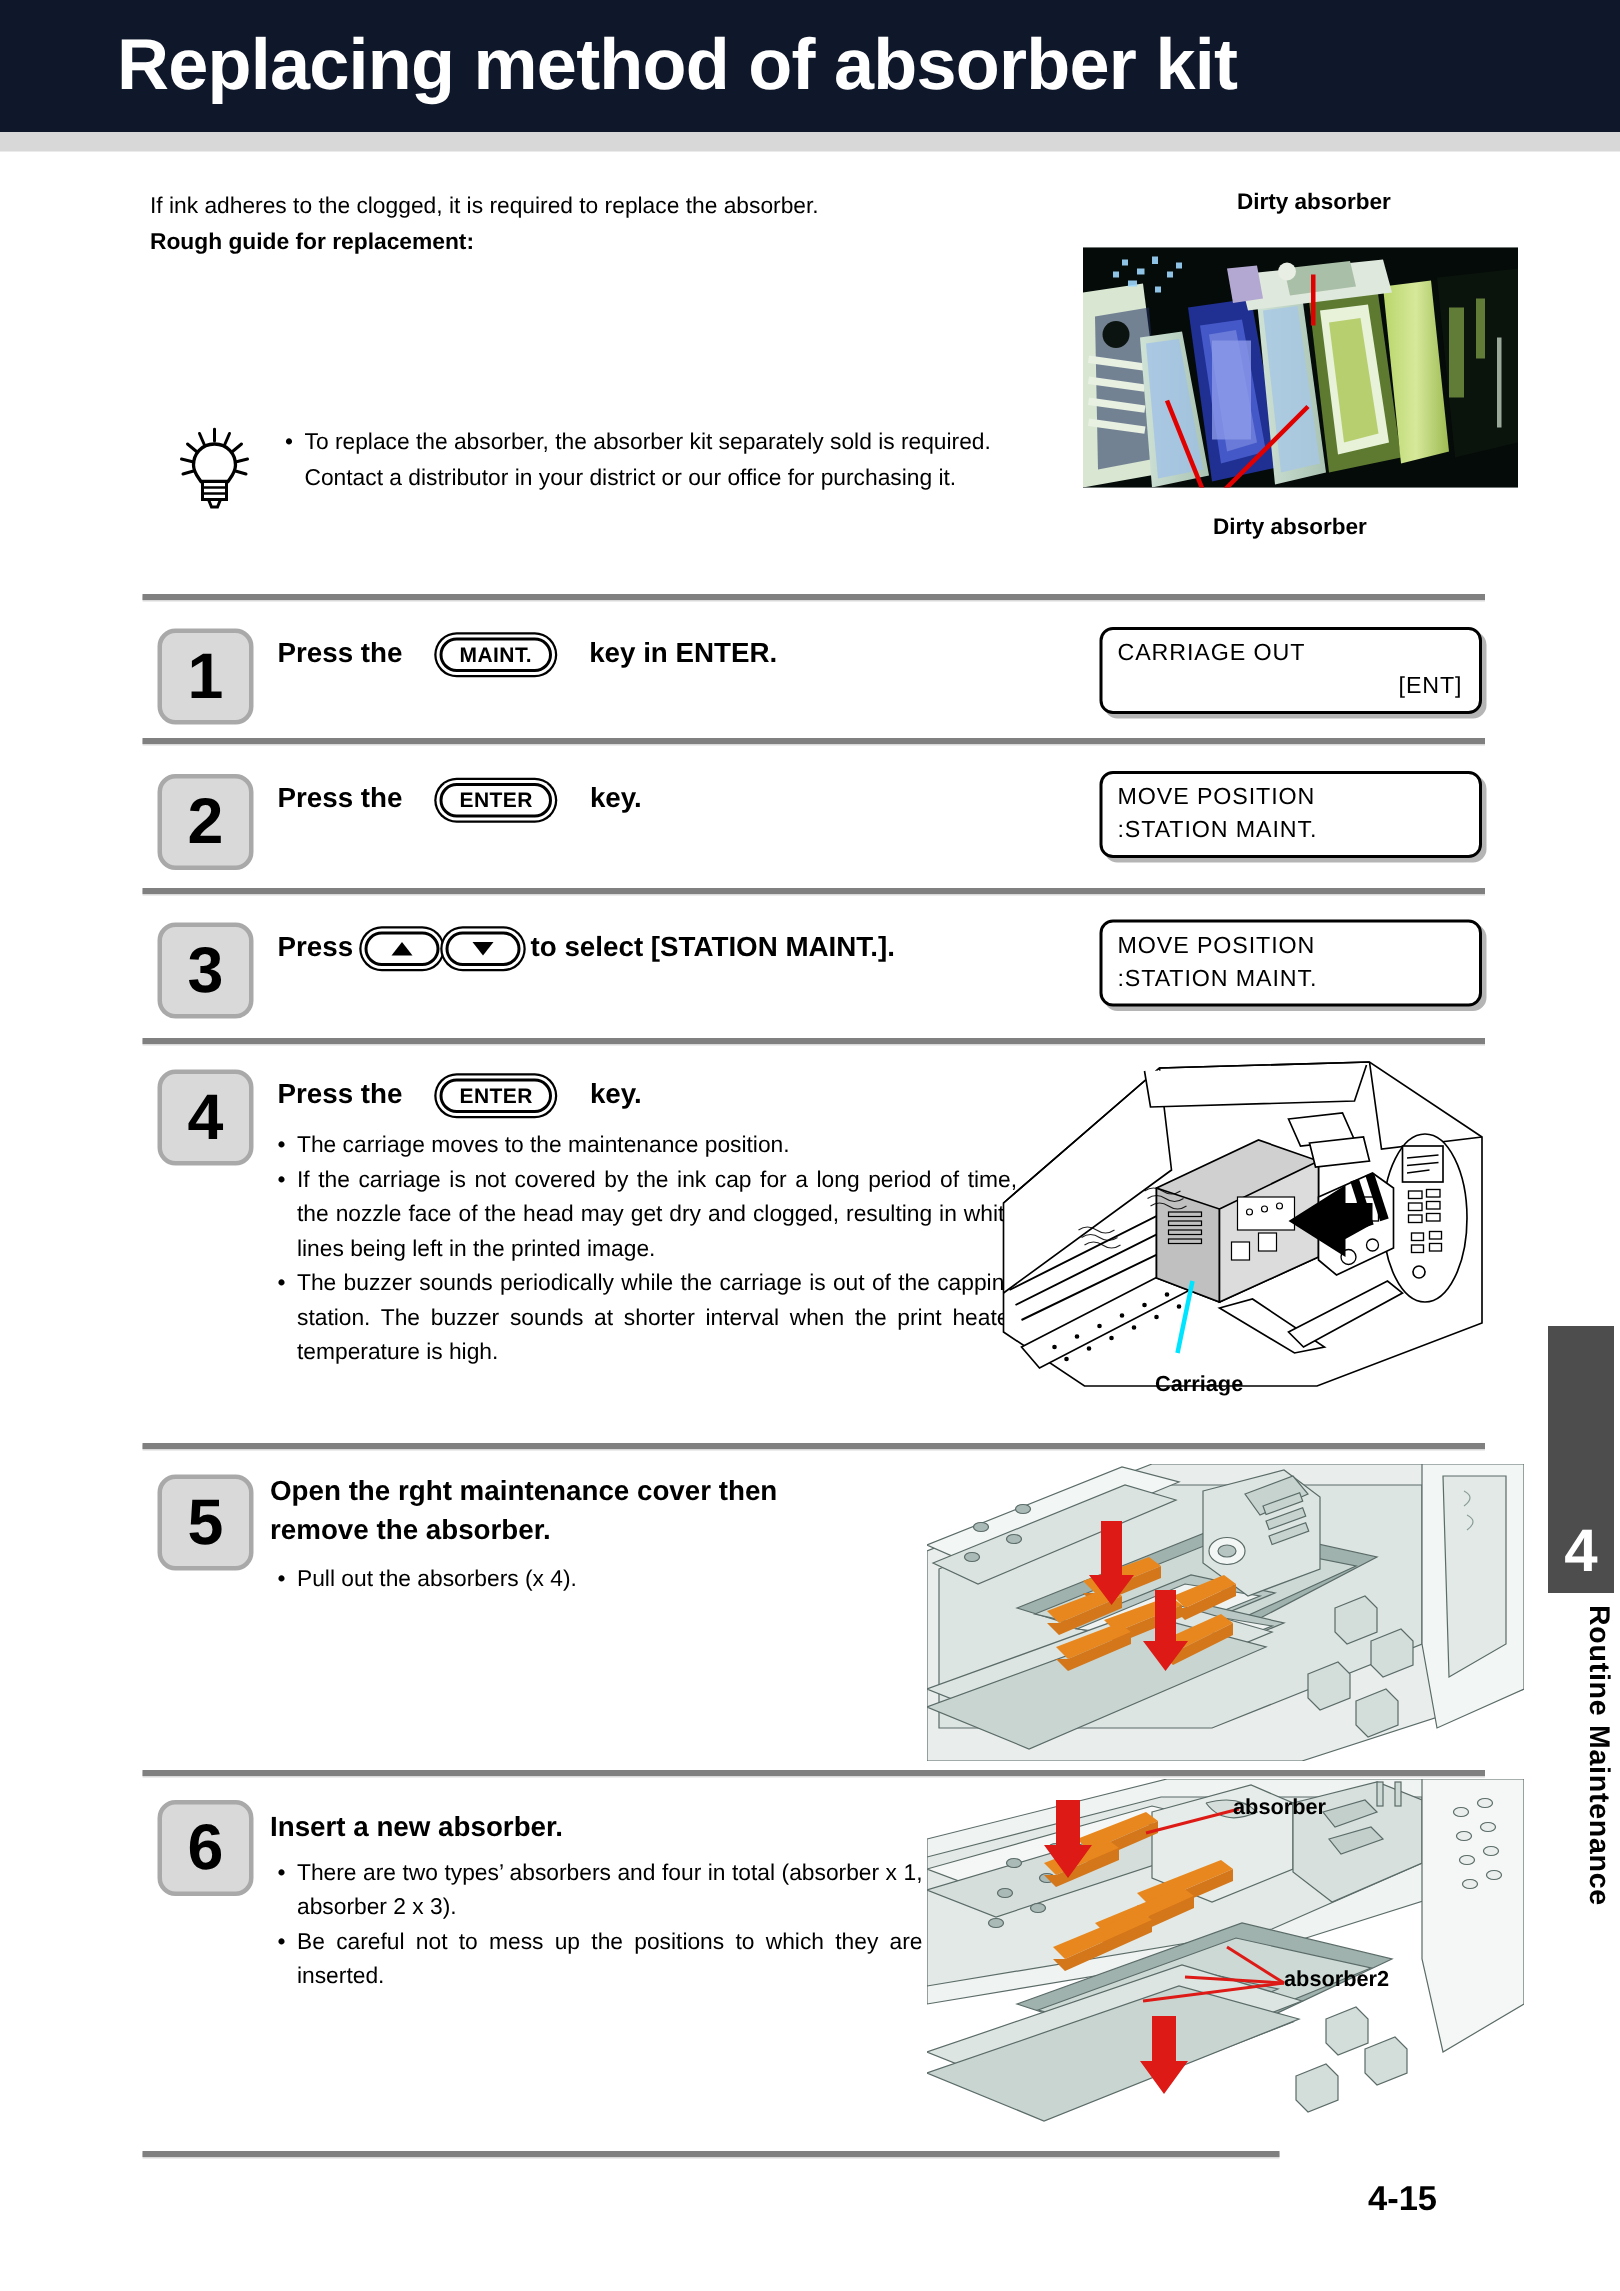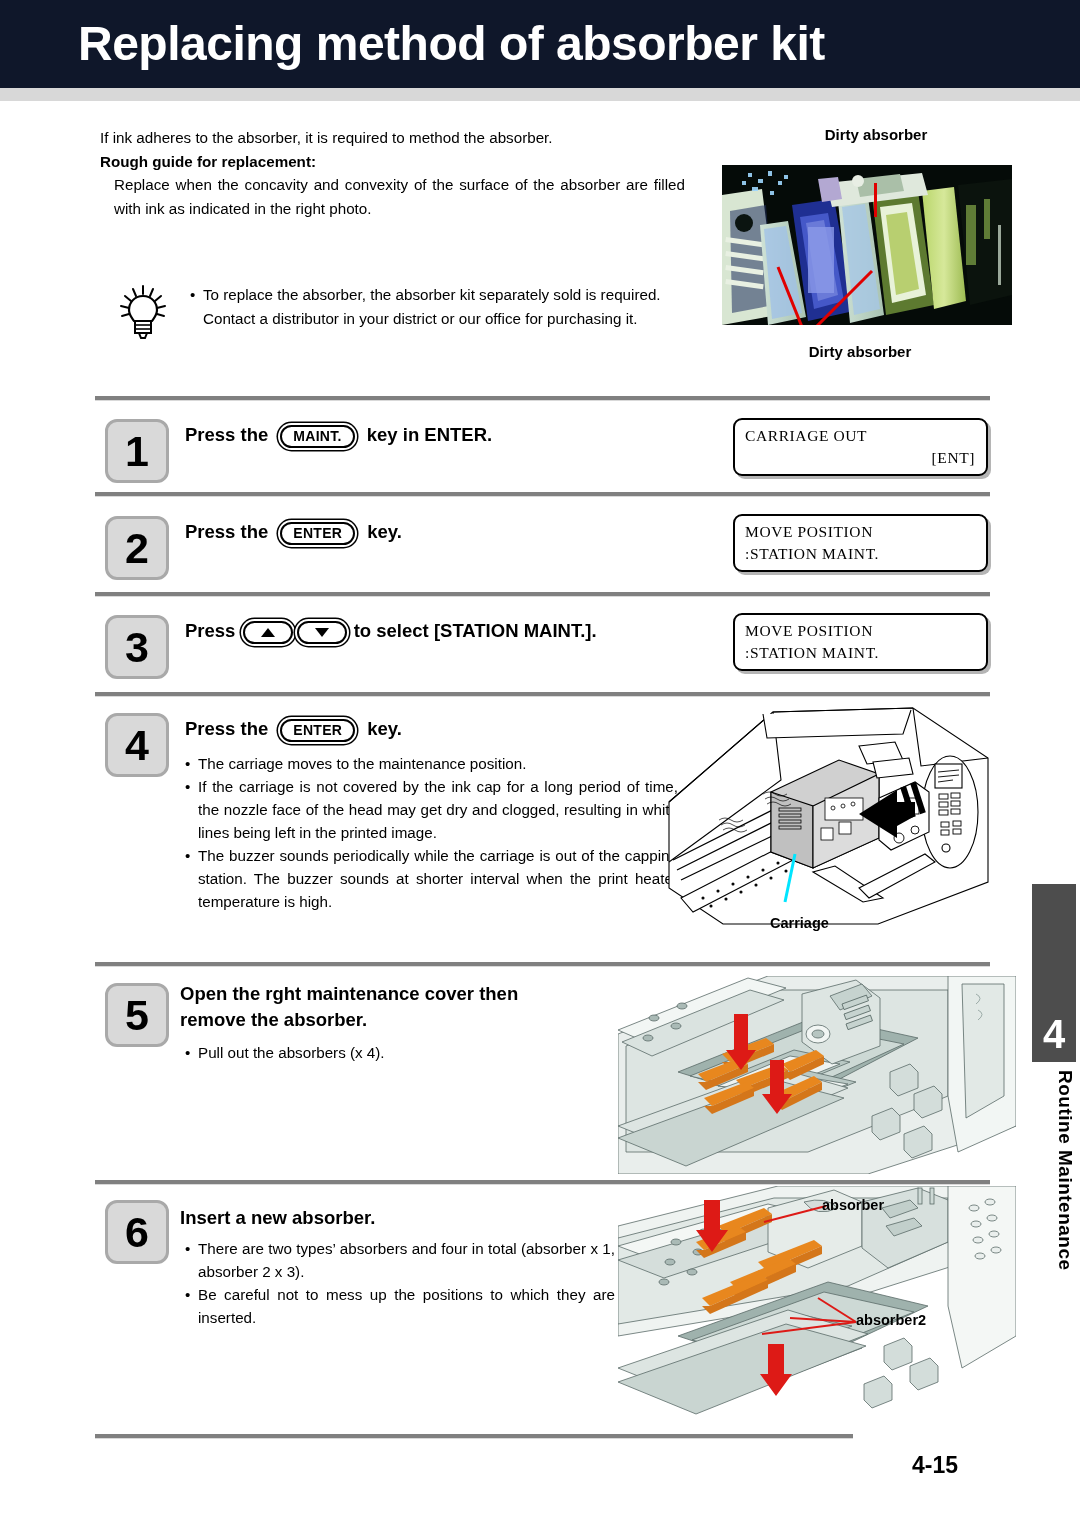--- a/index.html
+++ b/index.html
@@ -169,21 +169,21 @@
   .key {
     display: inline-block;
     vertical-align: middle;
     border: 2.5px solid #000;
     border-radius: 50px;
     box-shadow: 0 0 0 2px #fff, 0 0 0 3.5px #000;
     padding: 1px 11px 2px 11px;
     font-size: 14px;
     font-weight: bold;
     line-height: 16px;
-    margin: 0 12px;
+    margin: 0 25px;
     background: #fff;
     letter-spacing: 0.3px;
   }
   .key.arrow {
     padding: 1px 16px 2px 16px;
     margin: 0 2px;
   }
   .key .tri {
     display: inline-block;
     width: 0; height: 0;
@@ -194,21 +194,21 @@
   .key .tri.down { border-top: 9px solid #000; }
 
   
   .lcd {
     position: absolute;
     width: 255px; height: 58px;
     border: 2.5px solid #000;
     border-radius: 9px;
     background: #fff;
     box-sizing: border-box;
-    font-family: Liberation Serif, serif;
+    font-family: Liberation Sans, sans-serif;
     font-size: 15.5px;
     letter-spacing: 0.6px;
     box-shadow: 3px 3px 0 #b5b5b5;
   }
   .lcd .l1 {
     position: absolute;
     left: 10px; top: 7px;
   }
   .lcd .l2 {
     position: absolute;
@@ -272,23 +272,22 @@
 </style>
 </head>
 <body>
 
 <div class="banner">
   <div class="banner-title">Replacing method of absorber kit</div>
 </div>
 <div class="banner-underbar"></div>
 
 <div class="intro">
-  <p>If ink adheres to the absorber, it is required to method the absorber.</p>
+  <p>If ink adheres to the clogged, it is required to replace the absorber.</p>
   <p class="bold">Rough guide for replacement:</p>
-  <p class="indent">Replace when the concavity and convexity of the surface of the absorber are filled with ink as indicated in the right photo.</p>
 </div>
 
 <div class="tip">
   <div class="tip-icon">
     <svg width="50" height="56" viewBox="0 0 50 56">
       <g stroke="#000" stroke-width="2" fill="none" stroke-linecap="round">
         <line x1="25" y1="1" x2="25" y2="9"></line>
         <line x1="15" y1="4" x2="18" y2="11"></line>
         <line x1="35" y1="4" x2="32" y2="11"></line>
         <line x1="7" y1="11" x2="13" y2="16"></line>

